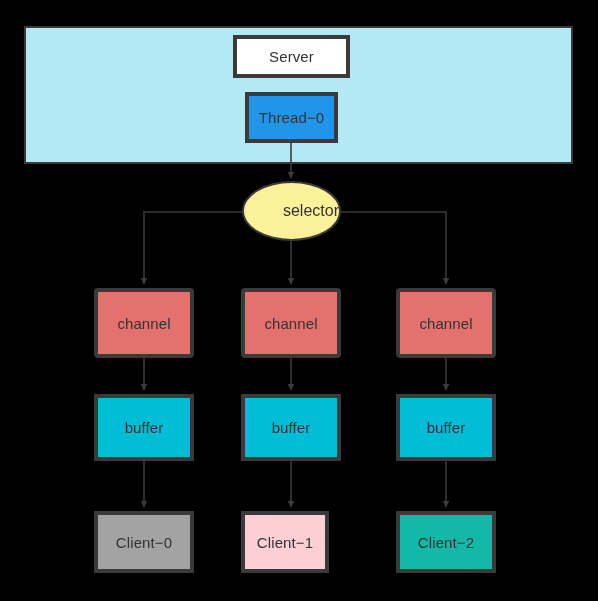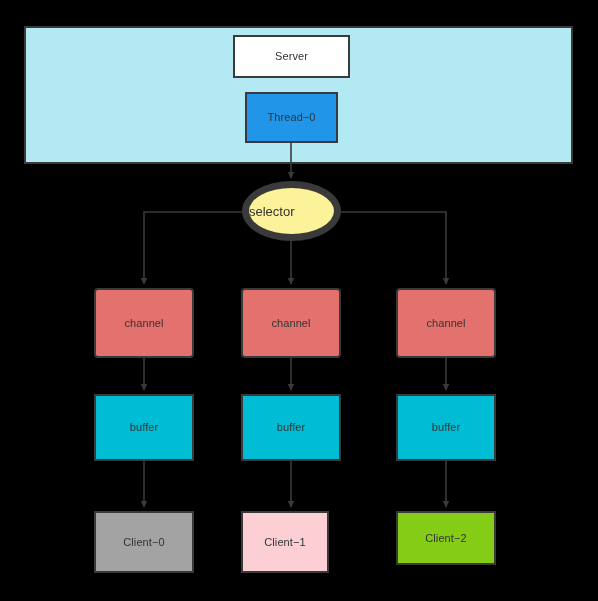--- a/index.html
+++ b/index.html
@@ -29,41 +29,41 @@
     height: 601px;
     overflow: visible;
   }
   .node {
     position: absolute;
     box-sizing: border-box;
     display: flex;
     align-items: center;
     justify-content: center;
     color: #333333;
-    font-size: 11px;
+    font-size: 15px;
     line-height: 1;
     letter-spacing: 0.1px;
     text-align: center;
-    border: 2px solid #d946ef;
+    border: 4px solid #d946ef;
   }
   .group-box {
     position: absolute;
     box-sizing: border-box;
     border: 2px solid #3a3a3a;
   }
   .ellipse-node {
     position: absolute;
     box-sizing: border-box;
     display: flex;
     align-items: center;
-    justify-content: flex-start;
-    border: 7px solid #0369a1;
+    justify-content: flex-end;
+    border: 2px solid #0369a1;
     border-radius: 50%;
     color: #333333;
-    font-size: 13px;
+    font-size: 16px;
   }
 </style>
 </head>
 <body style="background: rgb(0, 0, 0);">
 
 <div id="stage">
 
   <div class="group-box" id="group-box" style="left: 24px; top: 26px; width: 549px; height: 138px; background: rgb(178, 233, 242); border-color: rgb(58, 58, 58);"></div>
 
   <svg class="layer" id="edge-layer" viewBox="0 0 598 601" xmlns="http://www.w3.org/2000/svg">
@@ -113,18 +113,18 @@
       </div>
       <div class="node" style="left: 396px; top: 394px; width: 100px; height: 67px; background: rgb(0, 188, 212); border-color: rgb(58, 58, 58); color: rgb(51, 51, 51);">
         <span>buffer</span>
       </div>
       <div class="node" style="left: 94px; top: 511px; width: 100px; height: 62px; background: #a3a3a3; border-color: rgb(58, 58, 58); color: rgb(51, 51, 51);">
         <span>Client−0</span>
       </div>
       <div class="node" style="left: 241px; top: 511px; width: 88px; height: 62px; background: rgb(252, 207, 213); border-color: rgb(58, 58, 58); color: rgb(51, 51, 51);">
         <span>Client−1</span>
       </div>
-      <div class="node" style="left: 396px; top: 511px; width: 100px; height: 54px; background: #84cc16; border-color: rgb(58, 58, 58); color: rgb(51, 51, 51);">
+      <div class="node" style="left: 396px; top: 511px; width: 100px; height: 62px; background: #14b8a6; border-color: rgb(58, 58, 58); color: rgb(51, 51, 51);">
         <span>Client−2</span>
       </div>
     </div>
 
 </div>
 
 </body></html>

